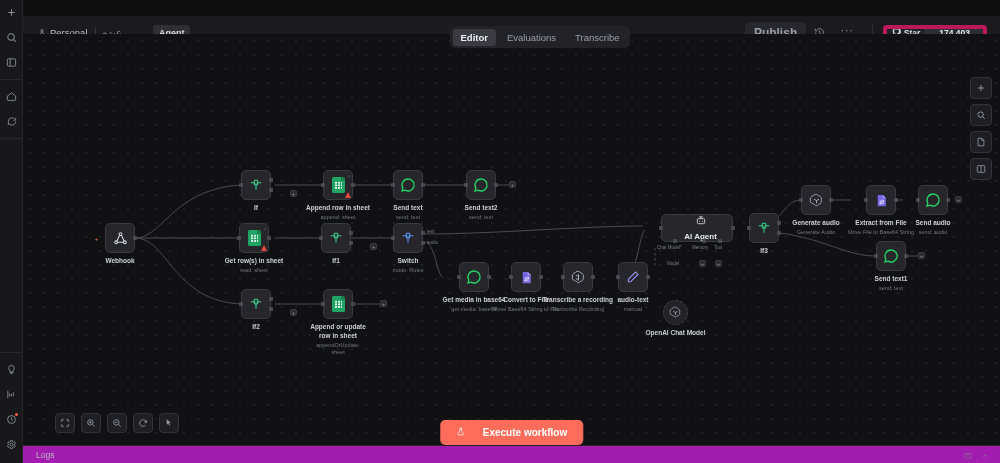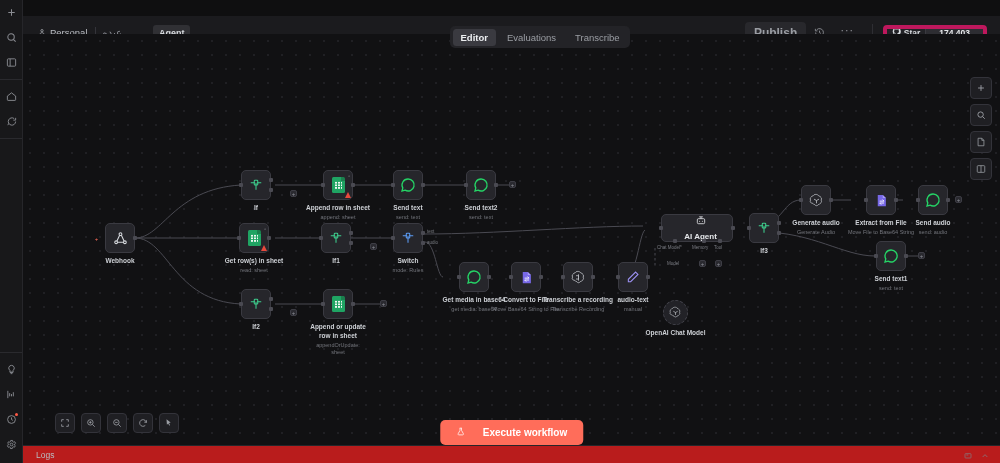--- a/index.html
+++ b/index.html
@@ -193,21 +193,21 @@
   .rp-btn {
     width: 22px; height: 22px; border-radius: 4px; background: #1f1f23;
     border: 1px solid #33333a; display: flex; align-items: center; justify-content: center;
     color: #9b9ea4;
   }
   .rp-btn svg { width: 10px; height: 10px; }
 
   
   #logs-bar {
     position: absolute; left: 23px; bottom: 0; width: 977px; height: 18px;
-    background: #b91c1c; border-top: 1px solid #26262a;
+    background: #a21caf; border-top: 1px solid #26262a;
     display: flex; align-items: center;
   }
   #logs-label { font-size: 8.5px; color: #b9bcc2; padding-left: 13px; }
   #logs-right { margin-left: auto; display: flex; align-items: center; gap: 9px; padding-right: 11px; color:#80838a; }
   #logs-right svg { width: 8px; height: 8px; }
 </style>
 </head>
 <body>
 
 <div id="app">

